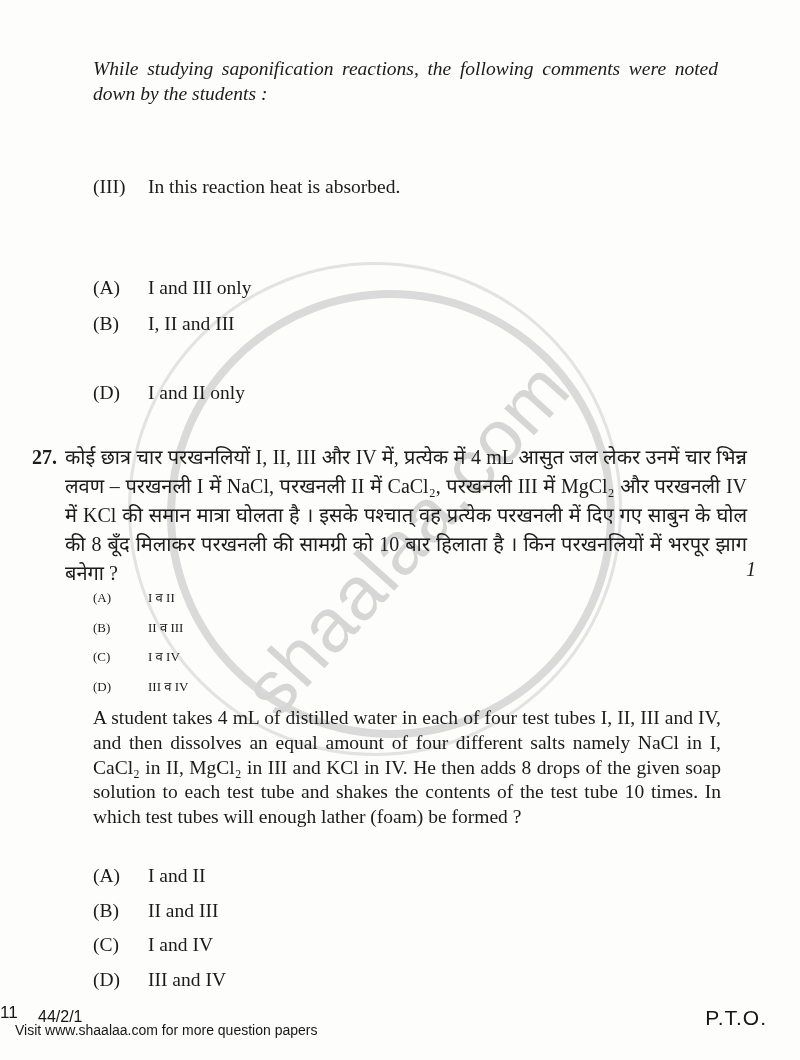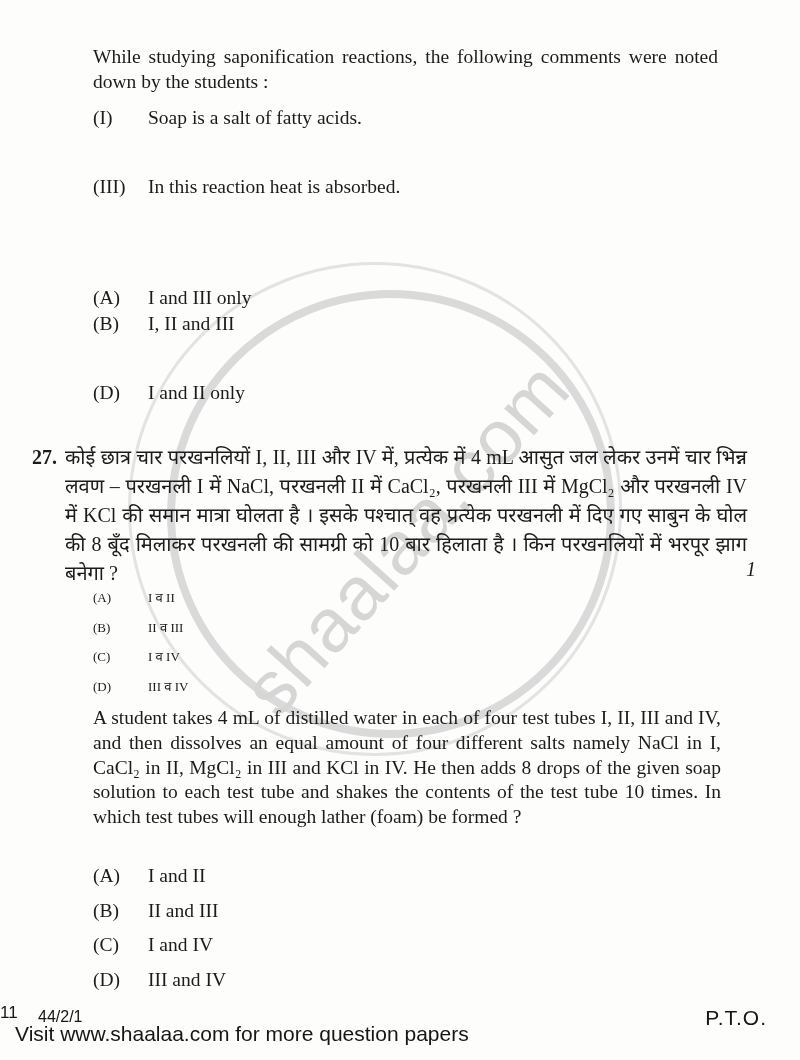--- a/index.html
+++ b/index.html
@@ -47,21 +47,21 @@
 
   .para {
     position: absolute;
     text-align: justify;
     font-size: 19.5px;
     line-height: 25px;
   }
   .row { position: absolute; left: 93px; font-size: 19.5px; white-space: nowrap; }
   .row .lbl { display: inline-block; width: 55px; }
 
-  .q-intro   { left: 93px; top: 44px;  width: 625px; }
+  .q-intro   { left: 93px; top: 56px;  width: 625px; font-style: italic; }
 
   .q27-num   {
     position: absolute; left: 32px; top: 446px;
     font-size: 20px; font-weight: bold;
   }
   .q27-hindi {
     left: 65px; top: 443px; width: 682px;
     font-size: 20px; line-height: 29px;
   }
   .q27-marks {
@@ -73,46 +73,43 @@
 
   
   .footer-code, .footer-page, .footer-pto, .footer-promo {
     position: absolute;
     font-family: "Liberation Sans", "DejaVu Sans", sans-serif;
     color: #161616;
   }
   .footer-code  { left: 38px;  top: 1008px; font-size: 16px; }
   .footer-page  { left: 0; right: 0; top: 1003px; font-size: 17px; }
   .footer-pto   { right: 33px; top: 1006px; font-size: 21px; letter-spacing: 1px; }
-  .footer-promo { left: 15px;  top: 1022px; font-size: 21px; white-space: nowrap; }
+  .footer-promo { left: 15px;  top: 1022px; font-size: 14px; white-space: nowrap; }
 </style>
 </head>
 <body>
 
 <div class="page">
 
   <div class="wm-layer">
     <div class="wm-ring-outer"></div>
     <div class="wm-ring"></div>
     <div class="wm-text">shaalaa.com</div>
   </div>
 
   <div class="content">
 
     <div class="para q-intro">While studying saponification reactions, the following comments were noted down by the students :</div>
 
-    <div class="row" style="top:107px">
-      <span class="lbl">(I)</span><span>Soap is a salt of fatty acids.</span>
-    </div>
     <div class="row" style="top:176px">
       <span class="lbl">(III)</span><span>In this reaction heat is absorbed.</span>
     </div>
 
 
-    <div class="row" style="top:287px">
+    <div class="row" style="top:277px">
       <span class="lbl">(A)</span><span>I and III only</span>
     </div>
     <div class="row" style="top:313px">
       <span class="lbl">(B)</span><span>I, II and III</span>
     </div>
     <div class="row" style="top:382px">
       <span class="lbl">(D)</span><span>I and II only</span>
     </div>
 
     <div class="q27-num">27.</div>

